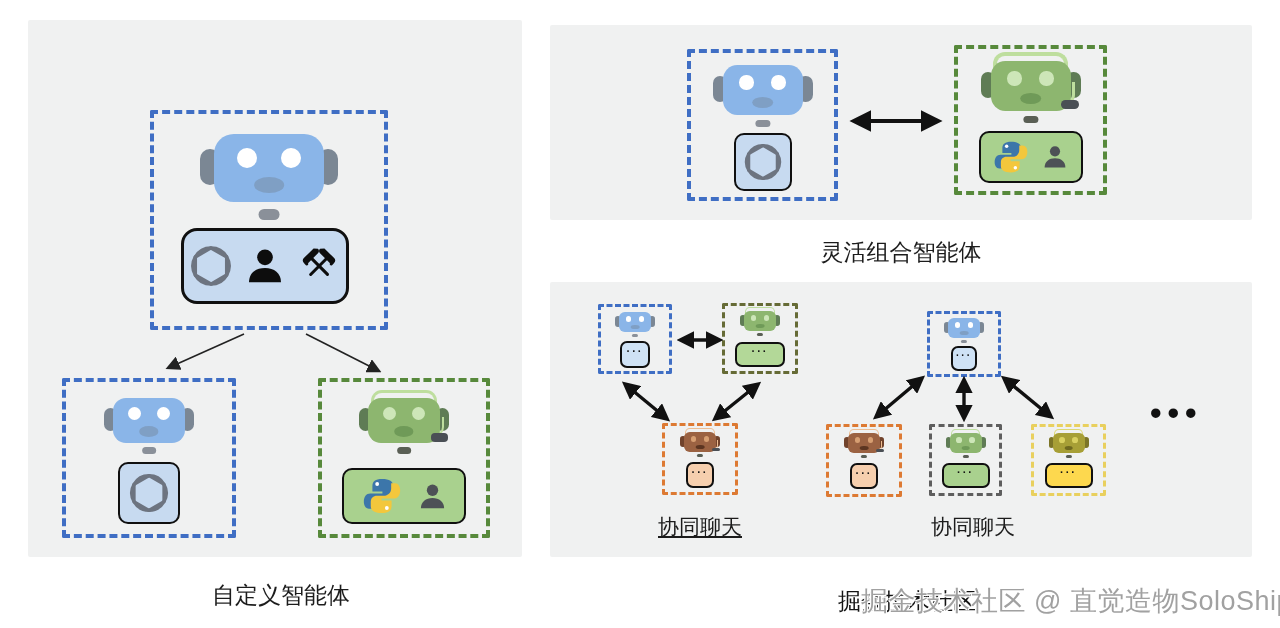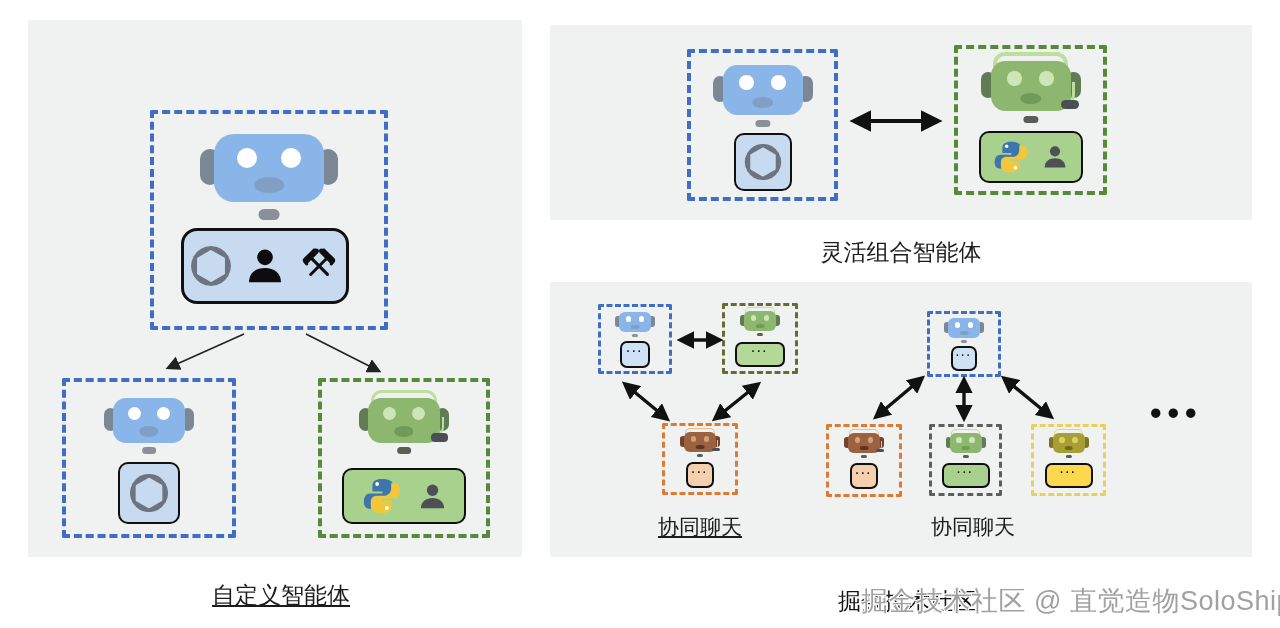--- a/index.html
+++ b/index.html
@@ -170,21 +170,21 @@
         <svg class="icsvg" width="40" height="40">
             <use href="#sym-python"></use>
           </svg>
         <svg class="icsvg" width="29" height="29" style="color:#4d5156">
             <use href="#sym-person"></use>
           </svg>
       </div>
     </div>
   </div>
 
-  <div class="caption" style="left:281px;top:580px;text-decoration:underline;">自定义智能体</div>
+  <div class="caption" style="left:281px;top:580px;">自定义智能体</div>
 
   <div class="panel" style="left:550px;top:25px;width:702px;height:195px;">
     <div class="dashed" style="left:137px;top:24px;width:143px;height:144px;">
       <div class="bot blue" style="font-size:8px;left:50%;top:12px;transform:translateX(-50%);">
         <i class="ear l"></i>
           <i class="ear r"></i>
         <i class="head">
             <i class="eye l"></i>
             <i class="eye r"></i>
             <i class="mouth"></i>

